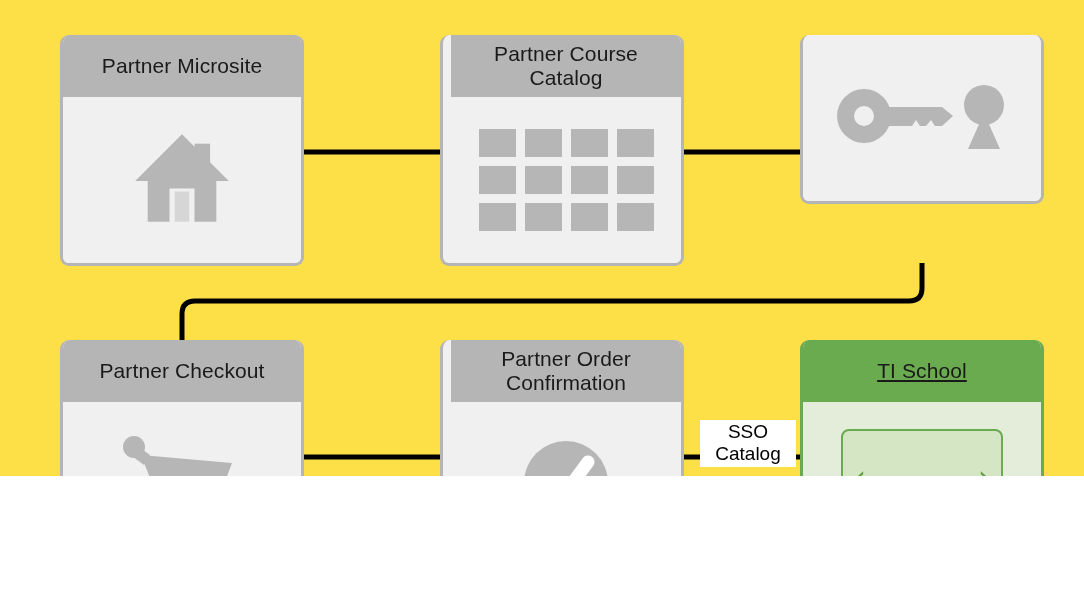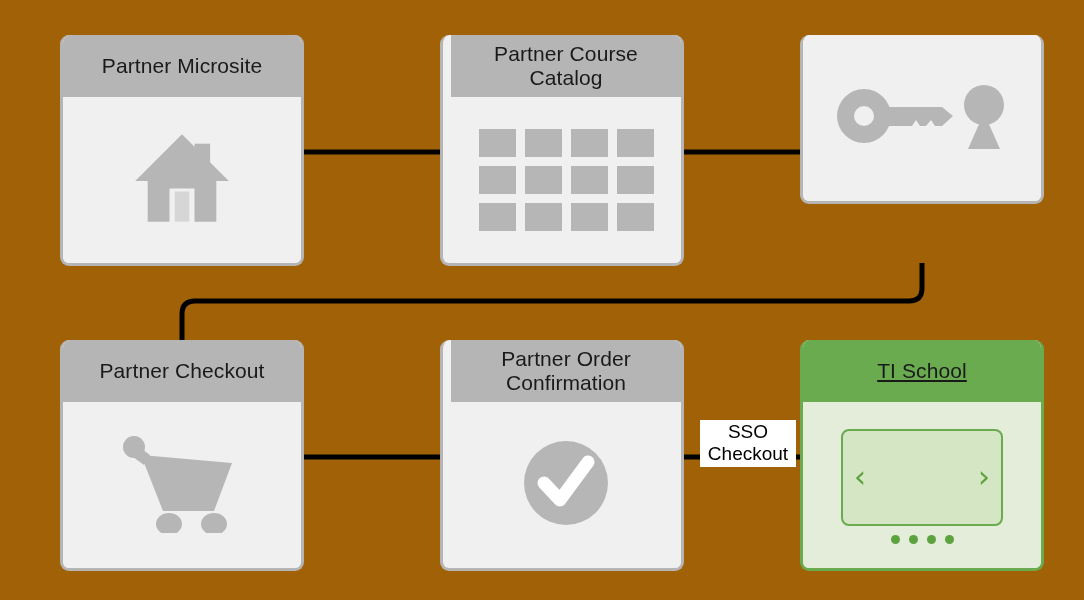--- a/index.html
+++ b/index.html
@@ -6,22 +6,22 @@
     margin: 0;
     padding: 0;
     background: #ffffff;
   }
   body {
     font-family: "Liberation Sans", sans-serif;
   }
   #canvas {
     position: relative;
     width: 1084px;
-    height: 600px;
-    background: #a16207;
+    height: 476px;
+    background: #fde047;
     overflow: hidden;
   }
 
   
   #connectors {
     position: absolute;
     left: 0;
     top: 0;
     width: 1084px;
     height: 600px;
@@ -272,15 +272,15 @@
           <span class="dot"></span>
           <span class="dot"></span>
           <span class="dot"></span>
           <span class="dot"></span>
         </div>
       </div>
     </div>
   </div>
 
   <div class="edge-label" style="left: 700px; top: 420px; width: 88px;">SSO
-Checkout</div>
+Catalog</div>
 
 </div>
 
 </body></html>

